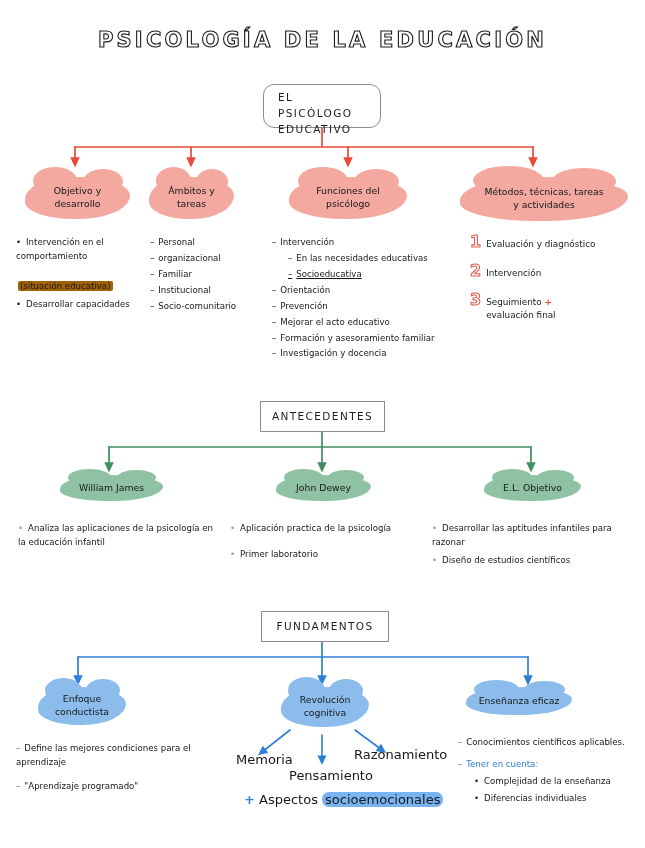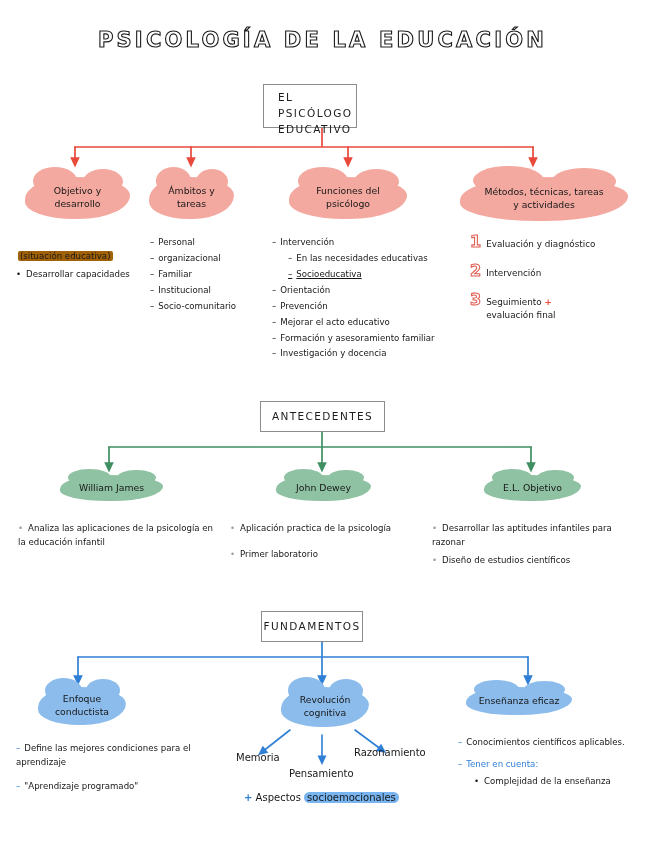--- a/index.html
+++ b/index.html
@@ -138,21 +138,21 @@
     font-weight: bold;
     color: #ffffff;
     -webkit-text-stroke: 1.1px #e06055;
     margin-right: 5px;
     line-height: 1;
     font-family: "DejaVu Sans", sans-serif;
   }
 
   .sublabel {
     position: absolute;
-    font-size: 10px;
+    font-size: 13px;
     color: #171717;
   }
   .underline { text-decoration: underline; text-decoration-thickness: 0.6px; }
 </style>
 </head>
 <body>
 
 <svg id="canvas" viewBox="0 0 645 848">
   <defs>
     <marker id="arw-red" markerWidth="7" markerHeight="7" refX="3.2" refY="3.2" orient="auto">
@@ -195,31 +195,32 @@
     <path d="M290,730 L262,752" marker-end="url(#arw-blue)"></path>
     <path d="M322,735 L322,760" marker-end="url(#arw-blue)"></path>
     <path d="M355,730 L382,750" marker-end="url(#arw-blue)"></path>
   </g>
 </svg>
 
 <div class="layer">
 
   <div class="title">PSICOLOGÍA DE LA EDUCACIÓN</div>
 
-  <div class="secbox two" style="left:263px; top:84px; width:94px; height:44px;">
+  <div class="secbox two" style="left:263px; top:84px; width:118px; height:44px;border-radius:11px;">
     <div>EL PSICÓLOGO</div>
     <div>EDUCATIVO</div>
   </div>
 
   <div class="cloud red" style="left:25px; top:177px; width:105px; height:42px; white-space:pre-line;">
     <span>Objetivo y
 desarrollo</span>
   </div>
 
   <div class="tblock" style="left:16px; top:236px; width:128px;">
+    <div class="li tight dot">Intervención en el comportamiento</div>
     <div class="li" style="padding-left:2px;">
       <span class="hl-red">(situación educativa)</span>
     </div>
     <div class="li dot">Desarrollar capacidades</div>
   </div>
 
   <div class="cloud red" style="left:149px; top:177px; width:85px; height:42px; white-space:pre-line;">
     <span>Ámbitos y
 tareas</span>
   </div>
@@ -291,21 +292,21 @@
   </div>
 
   <div class="cloud green" style="left:484px; top:475px; width:97px; height:26px;">
     <span>E.L. Objetivo</span>
   </div>
   <div class="tblock" style="left:432px; top:522px; width:190px;">
     <div class="li graydot">Desarrollar las aptitudes infantiles para razonar</div>
     <div class="li graydot" style="">Diseño de estudios científicos</div>
   </div>
 
-  <div class="secbox" style="left:261px; top:611px; width:102px; height:31px; display:flex; align-items:center; justify-content:center;">
+  <div class="secbox" style="left:261px; top:611px; width:128px; height:31px; display:flex; align-items:center; justify-content:center;">
     <span>FUNDAMENTOS</span>
   </div>
 
   <div class="cloud blue" style="left:38px; top:687px; width:88px; height:38px; white-space:pre-line;">
     <span>Enfoque
 conductista</span>
   </div>
   <div class="tblock" style="left:16px; top:742px; width:205px;">
     <div class="li bluedash">Define las mejores condiciones para el aprendizaje</div>
     <div class="li bluedash" style="margin-top:10px;">"Aprendizaje programado"</div>
@@ -324,15 +325,16 @@
     <span class="hl-blue">socioemocionales</span>
   </div>
 
   <div class="cloud blue" style="left:466px; top:687px; width:106px; height:28px;">
     <span>Enseñanza eficaz</span>
   </div>
   <div class="tblock" style="left:458px; top:736px; width:182px;">
     <div class="li tight bluedash">Conocimientos científicos aplicables.</div>
     <div class="li tight bluedash" style="margin-top:8px; color:#2f7fd6;">Tener en cuenta:</div>
     <div class="li tight bluedot" style="padding-left:16px; margin-top:3px;">Complejidad de la enseñanza</div>
+    <div class="li tight bluedot" style="padding-left:16px; margin-top:3px;">Diferencias individuales</div>
   </div>
 
 </div>
 
 </body></html>

